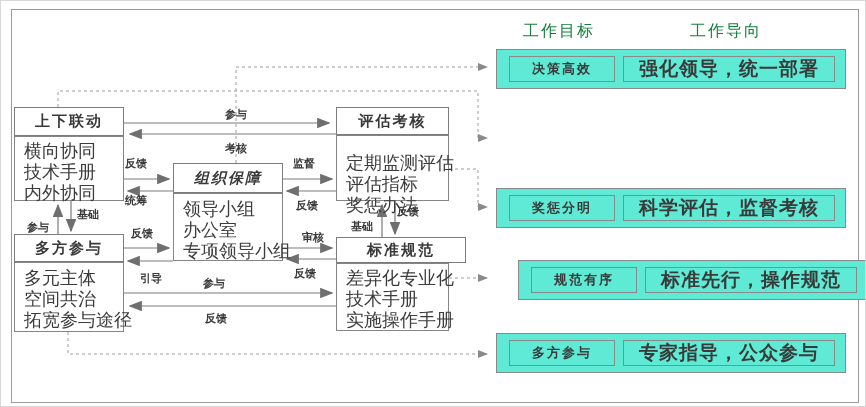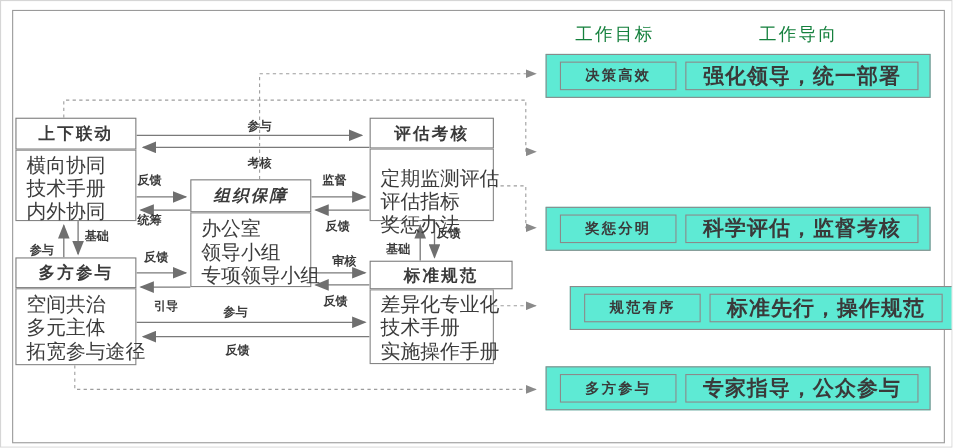--- a/index.html
+++ b/index.html
@@ -96,29 +96,29 @@
 
   <div class="box title-box" style="left:13px; top:106px; width:110px; height:29px;">上下联动</div>
   <div class="box sub-box" style="left:13px; top:135px; width:110px; height:65px;">
     <div class="line">横向协同</div>
     <div class="line">技术手册</div>
     <div class="line">内外协同</div>
   </div>
 
   <div class="box title-box" style="left:13px; top:233px; width:110px; height:28px;">多方参与</div>
   <div class="box sub-box" style="left:13px; top:261px; width:110px; height:70px; padding-top:4px;">
+    <div class="line">多元主体</div>
     <div class="line">空间共治</div>
-    <div class="line">多元主体</div>
     <div class="line">拓宽参与途径</div>
   </div>
 
   <div class="box title-box" style="left:172px; top:162px; width:110px; height:30px;font-style:italic;">组织保障</div>
   <div class="box sub-box" style="left:172px; top:192px; width:110px; height:68px; padding-top:4px;">
+    <div class="line">领导小组</div>
     <div class="line">办公室</div>
-    <div class="line">领导小组</div>
     <div class="line">专项领导小组</div>
   </div>
 
   <div class="box title-box" style="left:335px; top:106px; width:113px; height:28px;text-align:center;">评估考核</div>
   <div class="box sub-box" style="left:335px; top:134px; width:113px; height:66px; padding-top:16px;">
     <div class="line">定期监测评估</div>
     <div class="line">评估指标</div>
     <div class="line">奖惩办法</div>
   </div>
 

